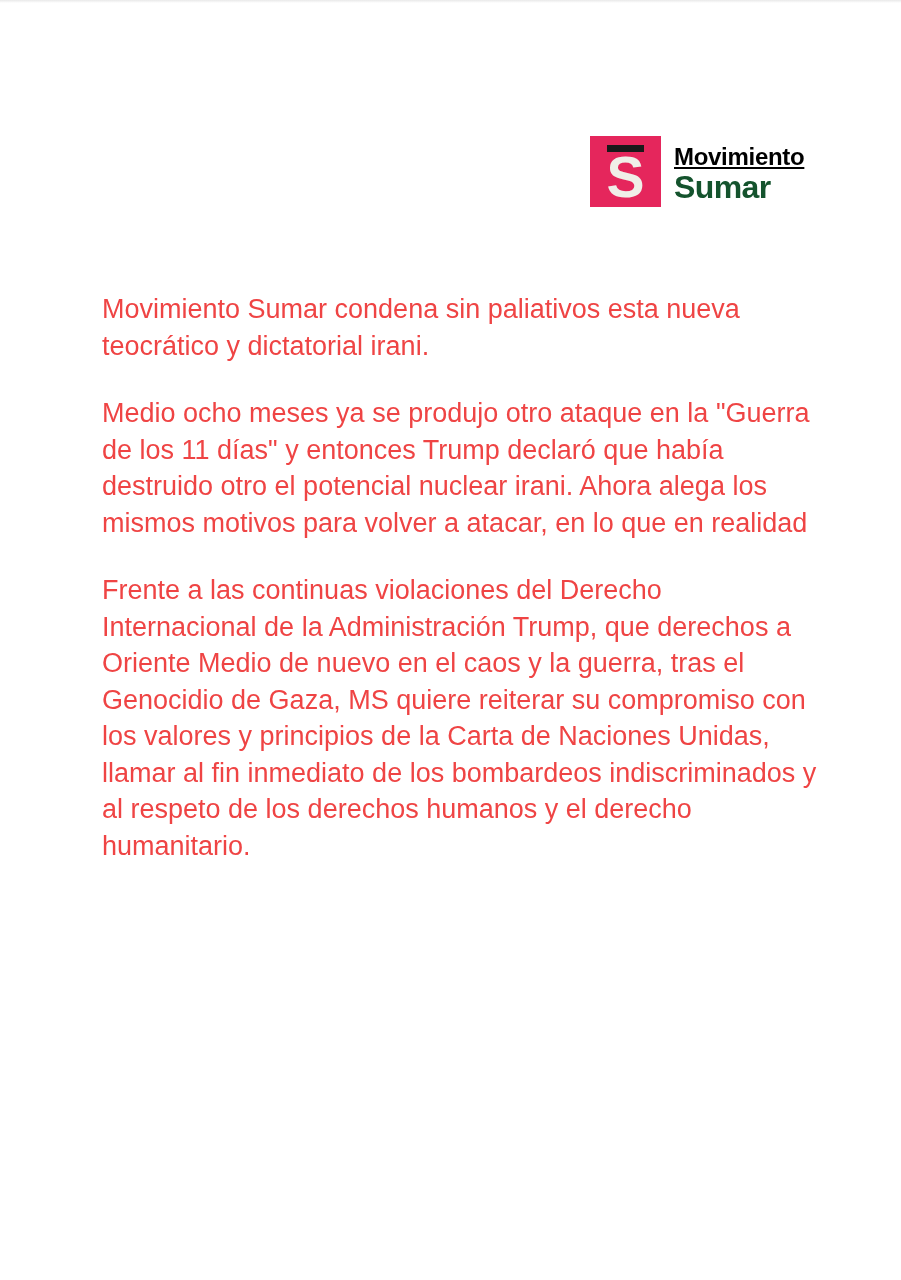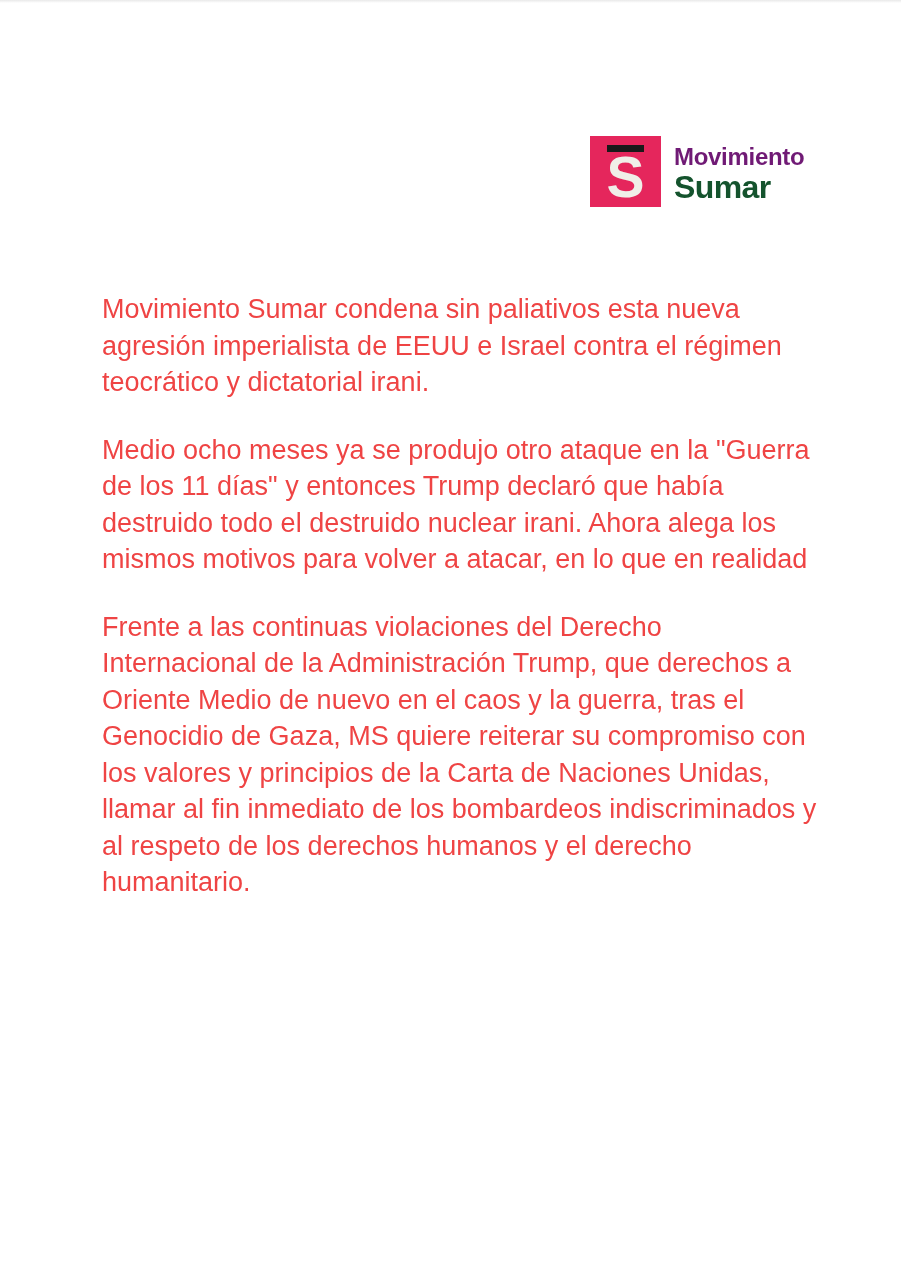--- a/index.html
+++ b/index.html
@@ -63,22 +63,23 @@
     line-height: 1;
   }
   .logo-wordmark {
     margin-left: 13px;
     padding-top: 8px;
   }
   .logo-word-movimiento {
     font-size: 24px;
     font-weight: 700;
     letter-spacing: -0.3px;
-    color: #701a75;
+    color: #000000;
     line-height: 1.05;
+    text-decoration: underline;
   }
   .logo-word-sumar {
     font-size: 32px;
     font-weight: 800;
     letter-spacing: -0.6px;
     color: #14532d;
     line-height: 1.0;
     margin-top: 2px;
   }
 
@@ -113,28 +114,27 @@
     <div class="logo-wordmark">
       <div class="logo-word-movimiento">Movimiento</div>
       <div class="logo-word-sumar">Sumar</div>
     </div>
   </div>
 
   <div class="doc-body">
 
     <div class="paragraph">
       <div class="text-line">Movimiento Sumar condena sin paliativos esta nueva</div>
-      <div class="text-line">agresión imperialista de EEUU e Israel contra el régimen</div>
       <div class="text-line">teocrático y dictatorial irani.</div>
     </div>
 
     <div class="paragraph">
       <div class="text-line">Medio ocho meses ya se produjo otro ataque en la "Guerra</div>
       <div class="text-line">de los 11 días" y entonces Trump declaró que había</div>
-      <div class="text-line">destruido todo el destruido nuclear irani. Ahora alega los</div>
+      <div class="text-line">destruido otro el potencial nuclear irani. Ahora alega los</div>
       <div class="text-line">mismos motivos para volver a atacar, en lo que en realidad</div>
     </div>
 
     <div class="paragraph">
       <div class="text-line">Frente a las continuas violaciones del Derecho</div>
       <div class="text-line">Internacional de la Administración Trump, que derechos a</div>
       <div class="text-line">Oriente Medio de nuevo en el caos y la guerra, tras el</div>
       <div class="text-line">Genocidio de Gaza, MS quiere reiterar su compromiso con</div>
       <div class="text-line">los valores y principios de la Carta de Naciones Unidas,</div>
       <div class="text-line">llamar al fin inmediato de los bombardeos indiscriminados y</div>

